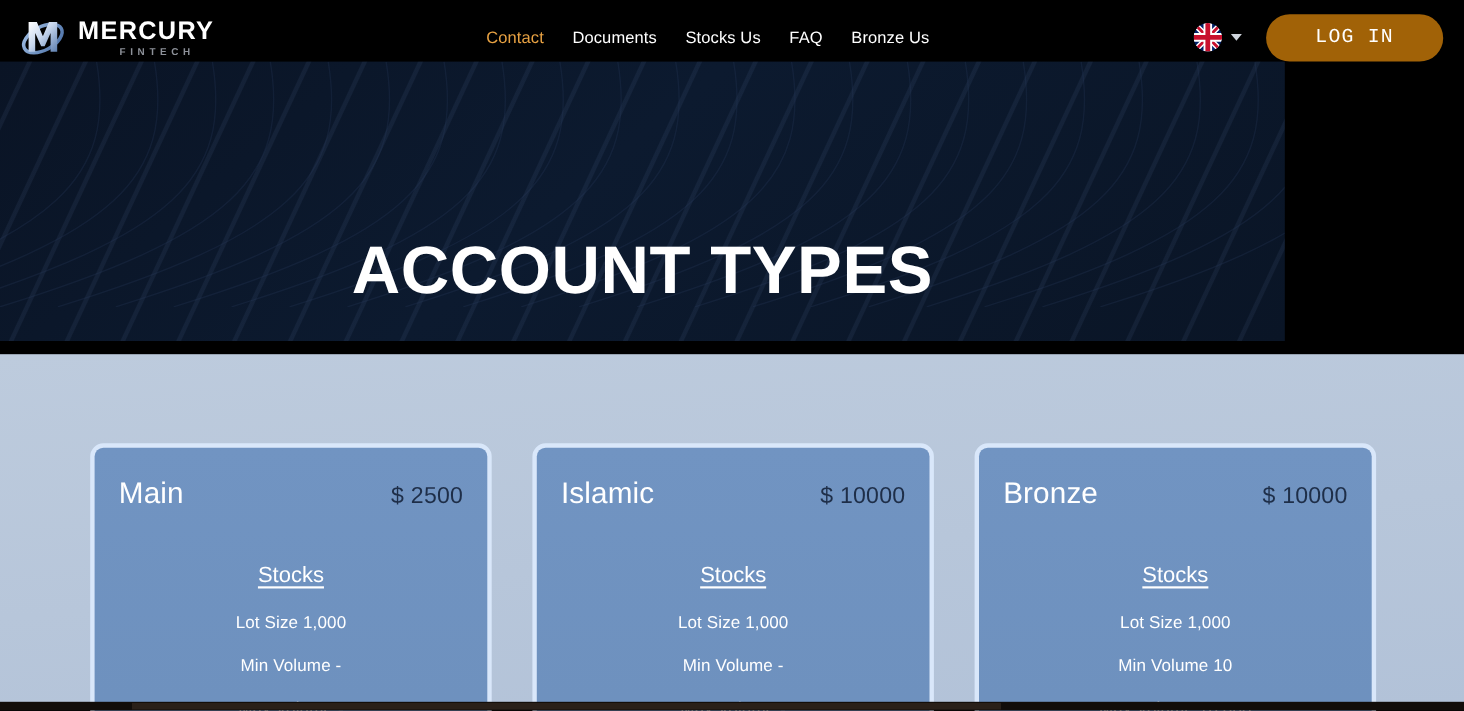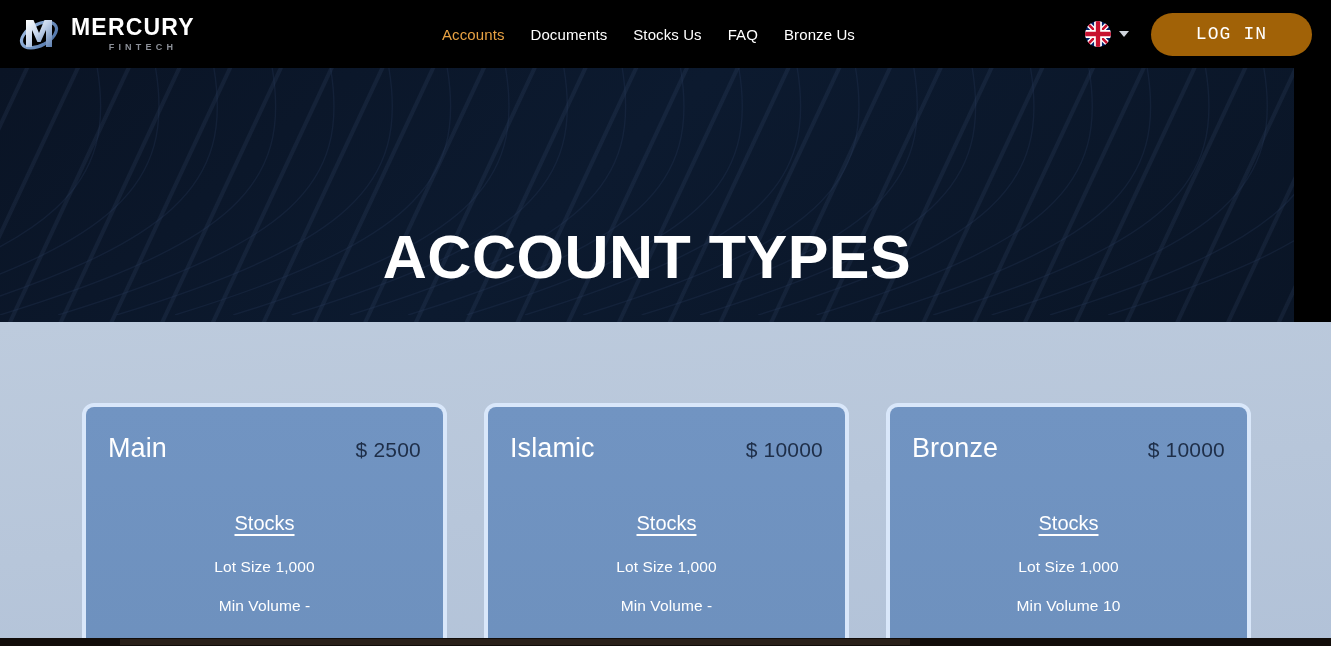--- a/index.html
+++ b/index.html
@@ -67,22 +67,22 @@
     width:161px; height:43px; border-radius:22px;
     background:#a16207;
     color:#ffffff; font-size:18px; letter-spacing:1.1px;
     display:flex; align-items:center; justify-content:center;
     border:none; cursor:pointer;
     font-family:Liberation Mono, monospace;
   }
 
   
   .hero {
-    position:absolute; top:68px; left:0;
-    width:1294px; height:254px;
+    position:absolute; top:56px; left:0;
+    width:1168px; height:254px;
     background:
       repeating-linear-gradient(
         115deg,
         rgba(255,255,255,0.00) 0px,
         rgba(255,255,255,0.00) 22px,
         rgba(120,150,205,0.085) 23px,
         rgba(120,150,205,0.085) 26px,
         rgba(255,255,255,0.00) 27px,
         rgba(255,255,255,0.00) 46px
       ),
@@ -189,21 +189,21 @@
         <path d="M10 36 L10 9 L17.5 9 L23 22 L28.5 9 L36 9 L36 36 L30 36 L30 19 L24.6 31 L21.4 31 L16 19 L16 36 Z" fill="url(#mgrad)"></path>
       </svg>
     </div>
     <div class="logo-text">
       <div class="logo-name">MERCURY</div>
       <div class="logo-sub">FINTECH</div>
     </div>
   </div>
 
   <nav class="nav">
-    <a href="#" class="active">Accounts</a>
+    <a href="#" class="active">Contact</a>
     <a href="#">Documents</a>
     <a href="#">Stocks Us</a>
     <a href="#">FAQ</a>
     <a href="#">Bronze Us</a>
   </nav>
 
   <div class="header-right">
     <div class="lang">
       <span class="flag">
         <svg viewBox="0 0 60 60" width="26" height="26">

